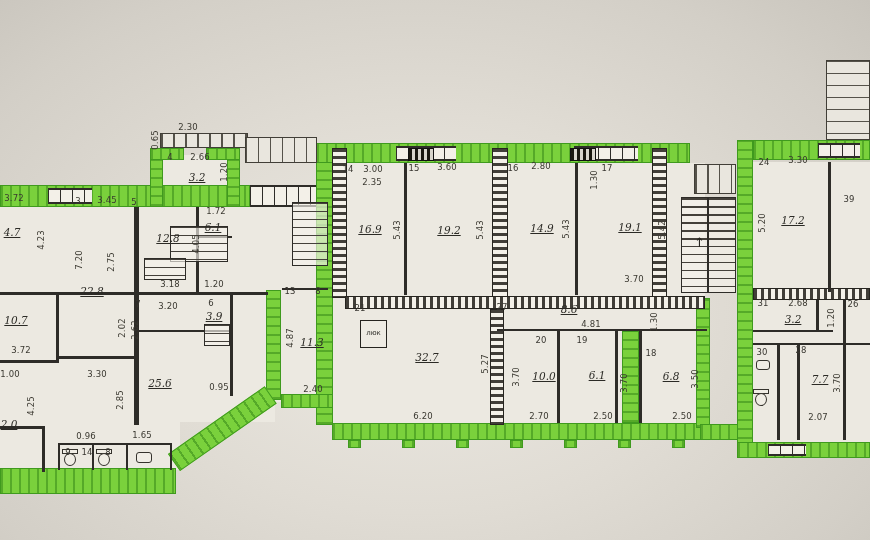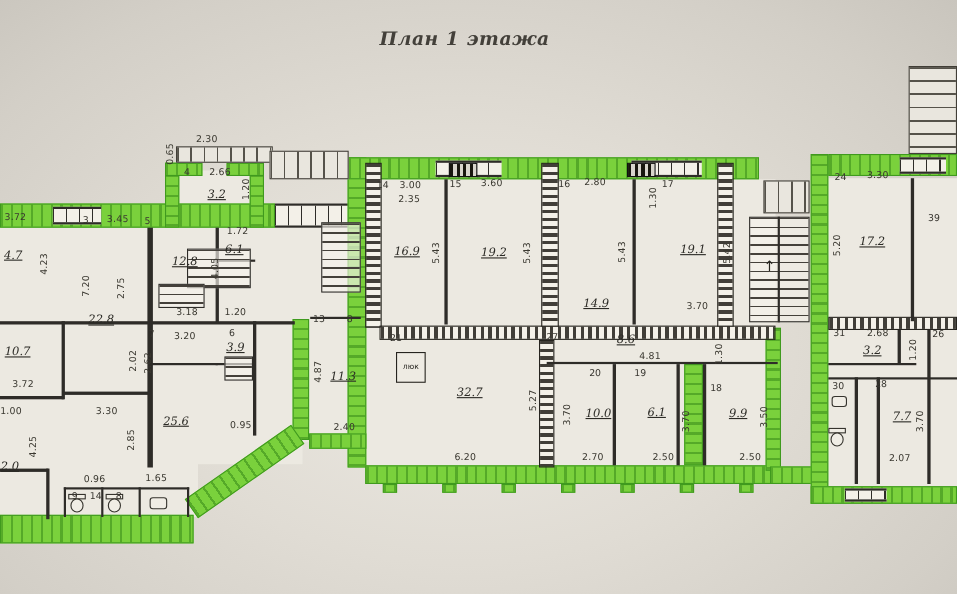--- a/index.html
+++ b/index.html
@@ -47,21 +47,20 @@
   .dim.v{transform:translate(-50%,-50%) rotate(-90deg);}
   .area{position:absolute;transform:translate(-50%,-50%);font:italic 10.5px "DejaVu Serif",serif;
        color:#2b2a25;text-decoration:underline;white-space:nowrap;}
   .rnum{position:absolute;transform:translate(-50%,-50%);font:8.5px "DejaVu Sans",sans-serif;color:#383630;}
   .arr{position:absolute;font:13px "DejaVu Sans",sans-serif;color:#26241f;}
 </style>
 </head>
 <body>
 
 <div id="canvas">
-  <div id="title">План 1 этажа</div>
 
   <i class="rf" style="left:0;top:206px;width:332px;height:196px"></i>
   <i class="rf" style="left:0;top:400px;width:180px;height:70px"></i>
   <i class="rf" style="left:180px;top:400px;width:95px;height:22px"></i>
   <i class="rf" style="left:332px;top:163px;width:373px;height:260px"></i>
   <i class="rf" style="left:753px;top:162px;width:117px;height:280px"></i>
   <i class="rf" style="left:150px;top:155px;width:90px;height:52px"></i>
   <i class="rf" style="left:40px;top:425px;width:138px;height:45px"></i>
 
   <i class="gw" style="left:0;top:185px;width:250px;height:22px"></i>
@@ -226,28 +225,28 @@
       <span class="area" style="left: 168px; top: 238px;">12.8</span>
       <span class="area" style="left: 92px; top: 291px;">22.8</span>
       <span class="area" style="left: 12px; top: 232px;">4.7</span>
       <span class="area" style="left: 16px; top: 320px;">10.7</span>
       <span class="area" style="left: 9px; top: 424px;">2.0</span>
       <span class="area" style="left: 160px; top: 383px;">25.6</span>
       <span class="area" style="left: 214px; top: 316px;">3.9</span>
       <span class="area" style="left: 312px; top: 342px;">11.3</span>
       <span class="area" style="left: 370px; top: 229px;">16.9</span>
       <span class="area" style="left: 449px; top: 230px;">19.2</span>
-      <span class="area" style="left: 542px; top: 228px; margin-top: 48px;">14.9</span>
+      <span class="area" style="left: 542px; top: 228px;">14.9</span>
       <span class="area" style="left: 630px; top: 227px;">19.1</span>
       <span class="area" style="left: 793px; top: 220px;">17.2</span>
       <span class="area" style="left: 427px; top: 357px;">32.7</span>
       <span class="area" style="left: 569px; top: 309px;">8.6</span>
       <span class="area" style="left: 544px; top: 376px;">10.0</span>
       <span class="area" style="left: 597px; top: 375px;">6.1</span>
-      <span class="area" style="left: 671px; top: 376px;">9.9</span>
+      <span class="area" style="left: 671px; top: 376px;">6.8</span>
       <span class="area" style="left: 793px; top: 319px;">3.2</span>
       <span class="area" style="left: 820px; top: 379px;">7.7</span>
       <span class="rnum" style="left: 78px; top: 201px;">3</span>
       <span class="rnum" style="left: 170px; top: 157px;">4</span>
       <span class="rnum" style="left: 134px; top: 202px;">5</span>
       <span class="rnum" style="left: 211px; top: 303px;">6</span>
       <span class="rnum" style="left: 138px; top: 304px;">7</span>
       <span class="rnum" style="left: 318px; top: 291px;">8</span>
       <span class="rnum" style="left: 290px; top: 291px;">13</span>
       <span class="rnum" style="left: 348px; top: 169px;">14</span>

